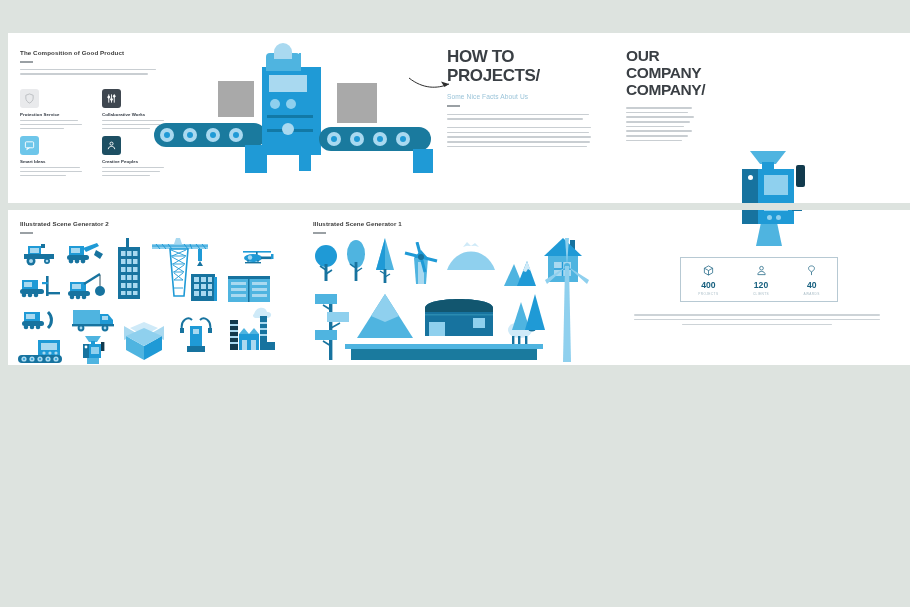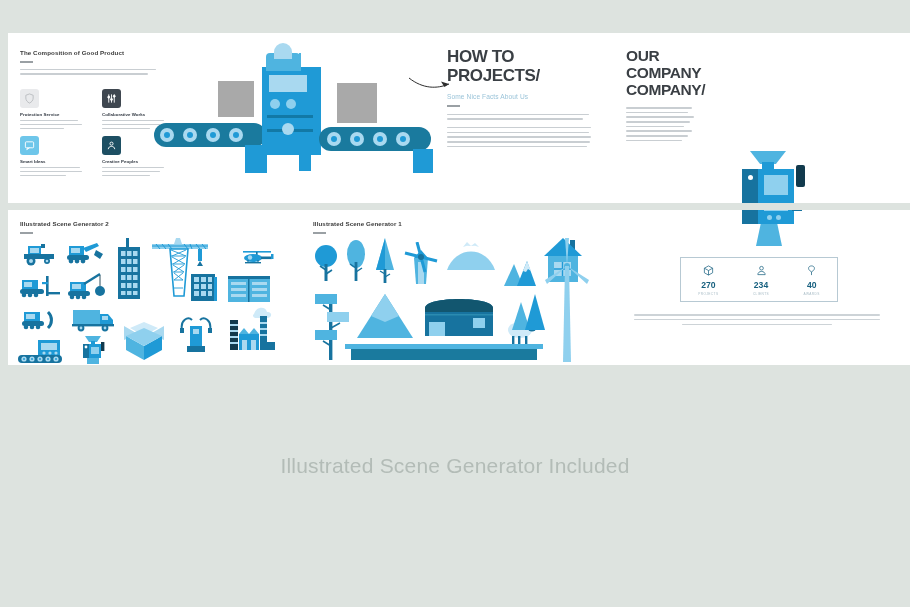--- a/index.html
+++ b/index.html
@@ -616,31 +616,31 @@
 
     <div class="statbox">
       <div class="st-item">
         <div class="st-ico">
           <svg viewBox="0 0 24 24" fill="none" stroke="#17607f" stroke-width="1.6">
             <path d="M12 2 L21 7 L21 17 L12 22 L3 17 L3 7 Z"></path>
               <path d="M3 7 L12 12 L21 7"></path>
               <path d="M12 12 L12 22"></path>
           </svg>
         </div>
-        <div class="st-num">270</div>
+        <div class="st-num">400</div>
         <div class="st-lab">PROJECTS</div>
       </div>
       <div class="st-item">
         <div class="st-ico">
           <svg viewBox="0 0 24 24" fill="none" stroke="#17607f" stroke-width="1.6">
             <circle cx="12" cy="7" r="4"></circle>
               <path d="M4 21c0-4.4 3.6-7 8-7s8 2.6 8 7z"></path>
           </svg>
         </div>
-        <div class="st-num">234</div>
+        <div class="st-num">120</div>
         <div class="st-lab">CLIENTS</div>
       </div>
       <div class="st-item">
         <div class="st-ico">
           <svg viewBox="0 0 24 24" fill="none" stroke="#17607f" stroke-width="1.6">
             <path d="M12 2 C6 2 4 7 7 11 C9 13.5 12 15 12 15 C12 15 15 13.5 17 11 C20 7 18 2 12 2Z"></path>
             <path d="M12 15 L12 22"></path>
           </svg>
         </div>
         <div class="st-num">40</div>
@@ -649,16 +649,15 @@
     </div>
 
     <div class="foot lorem">
       <i></i>
         <i></i>
         <i></i>
     </div>
   </div>
 
   <div class="caption">
-    <span class="l1">Illustrated Scene Generator Included</span>
   </div>
 
 </div>
 
 </body></html>

